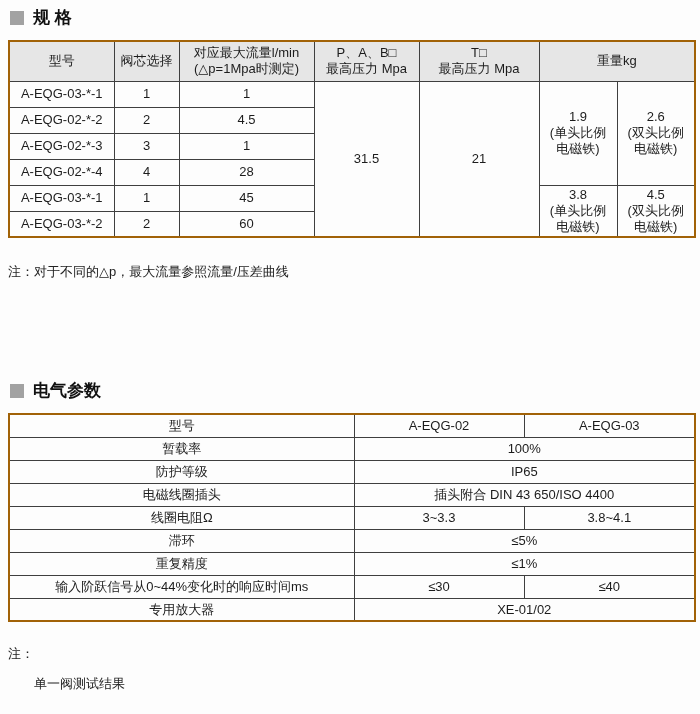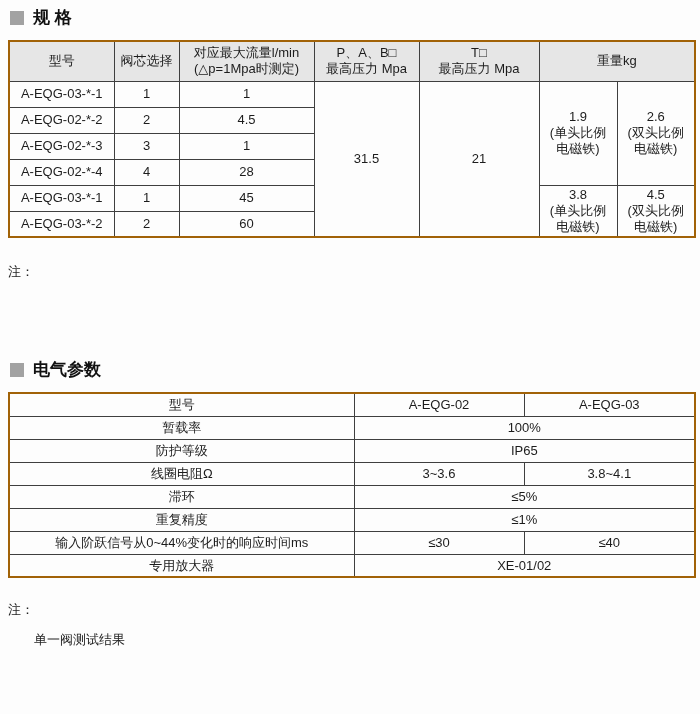--- a/index.html
+++ b/index.html
@@ -49,21 +49,21 @@
   .note {
     display: flex;
     font-size: 13px;
     color: #222;
   }
   .note .prefix { flex: 0 0 auto; }
   .note .lines { line-height: 2; }
   .note1 { margin-top: 25px; line-height: 1.4; }
   .note1 .lines { line-height: 1.4; }
 
-  .elec-title { margin-top: 77px; }
+  .elec-title { margin-top: 98px; }
   .elec-table { margin-top: 11px; }
   .elec-table td { height: 23px; }
 
   .note2 { margin-top: 23px; }
 </style>
 </head>
 <body>
 
 <div class="page">
 
@@ -138,20 +138,21 @@
       <tr>
         <td>A-EQG-03-*-2</td>
         <td>2</td>
         <td>60</td>
       </tr>
     </tbody>
   </table>
 
   <div class="note note1">
     <span class="prefix">注：</span>
+    <span class="lines">对于不同的△p，最大流量参照流量/压差曲线</span>
   </div>
 
   <div class="section-title elec-title">
     <span class="bullet"></span>
     <span>电气参数</span>
   </div>
 
   <table class="elec-table">
     <colgroup>
       <col style="width:345px">
@@ -166,22 +167,26 @@
       </tr>
       <tr>
         <td>暂载率</td>
         <td colspan="2">100%</td>
       </tr>
       <tr>
         <td>防护等级</td>
         <td colspan="2">IP65</td>
       </tr>
       <tr>
+        <td>电磁线圈插头</td>
+        <td colspan="2">插头附合 DIN 43 650/ISO 4400</td>
+      </tr>
+      <tr>
         <td>线圈电阻Ω</td>
-        <td>3~3.6</td>
+        <td>3~3.3</td>
         <td>3.8~4.1</td>
       </tr>
       <tr>
         <td>滞环</td>
         <td colspan="2">≤5%</td>
       </tr>
       <tr>
         <td>重复精度</td>
         <td colspan="2">≤1%</td>
       </tr>

